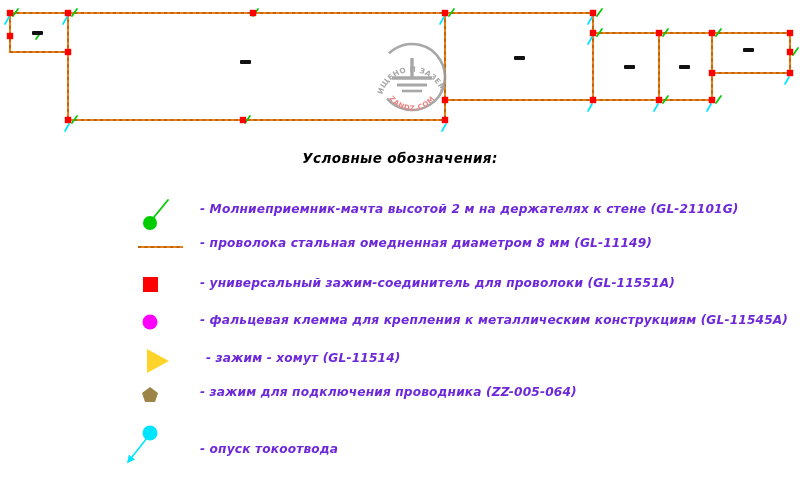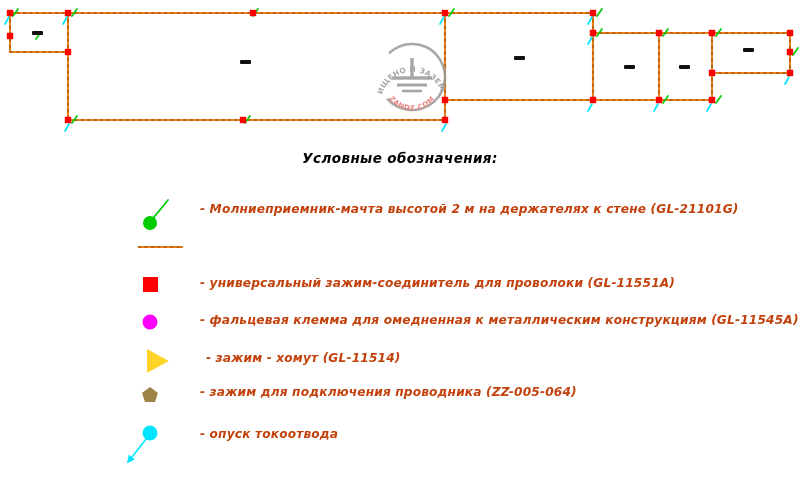--- a/index.html
+++ b/index.html
@@ -61,21 +61,21 @@
   }
   .legend-text {
     position: absolute;
     left: 200px;
     top: 7px;
     font-family: "DejaVu Sans", sans-serif;
     font-style: italic;
     font-weight: 600;
     font-size: 12.2px;
     letter-spacing: 0.15px;
-    color: #c2410c;
+    color: #6d28d9;
     white-space: nowrap;
   }
   svg { display: block; overflow: visible; }
 </style>
 </head>
 <body>
 
 <div id="root">
 
   <div class="plan-wrap">
@@ -231,38 +231,39 @@
       <div class="legend-text">- Молниеприемник-мачта высотой 2 м на держателях к стене (GL-21101G)</div>
     </div>
 
     <div class="legend-row" style="top:84px;">
       <div class="legend-sym">
         <svg width="80" height="34" viewBox="0 0 80 34">
           <path d="M20,18 L65,18" stroke="#E8821E" stroke-width="2.1" fill="none"></path>
           <path d="M20,18 L65,18" stroke="#B35C00" stroke-width="1.4" stroke-dasharray="3.2 3.2" fill="none"></path>
         </svg>
       </div>
+      <div class="legend-text">- проволока стальная омедненная диаметром 8 мм (GL-11149)</div>
     </div>
 
     <div class="legend-row" style="top:124px;">
       <div class="legend-sym">
         <svg width="80" height="34" viewBox="0 0 80 34">
           <rect x="25" y="8" width="15" height="15" fill="#FF0000"></rect>
         </svg>
       </div>
       <div class="legend-text">- универсальный зажим-соединитель для проволоки (GL-11551A)</div>
     </div>
 
     <div class="legend-row" style="top:161px;">
       <div class="legend-sym">
         <svg width="80" height="34" viewBox="0 0 80 34">
           <circle cx="32" cy="16" r="7.5" fill="#FF00FF"></circle>
         </svg>
       </div>
-      <div class="legend-text">- фальцевая клемма для омедненная к металлическим конструкциям (GL-11545A)</div>
+      <div class="legend-text">- фальцевая клемма для крепления к металлическим конструкциям (GL-11545A)</div>
     </div>
 
     <div class="legend-row" style="top:199px;margin-left:6px;">
       <div class="legend-sym">
         <svg width="80" height="34" viewBox="0 0 80 34">
           <path d="M23,5 L45,17 L23,29 Z" fill="#FFD42A"></path>
         </svg>
       </div>
       <div class="legend-text">- зажим - хомут (GL-11514)</div>
     </div>
@@ -281,17 +282,17 @@
         <svg width="80" height="52" viewBox="0 0 80 52">
           <defs>
             <marker id="cyanArrow" viewBox="0 0 10 10" refX="8" refY="5" markerWidth="5" markerHeight="5" orient="auto-start-reverse">
               <path d="M0,0 L10,5 L0,10 z" fill="#00E5FF"></path>
             </marker>
           </defs>
           <circle cx="32" cy="11" r="7.5" fill="#00E5FF"></circle>
           <path d="M29,16 L10,40" stroke="#00E5FF" stroke-width="1.6" fill="none" marker-end="url(#cyanArrow)"></path>
         </svg>
       </div>
-      <div class="legend-text" style="top:5px;">- опуск токоотвода</div>
+      <div class="legend-text" style="top:20px;">- опуск токоотвода</div>
     </div>
 
   </div>
 </div>
 
 </body></html>

